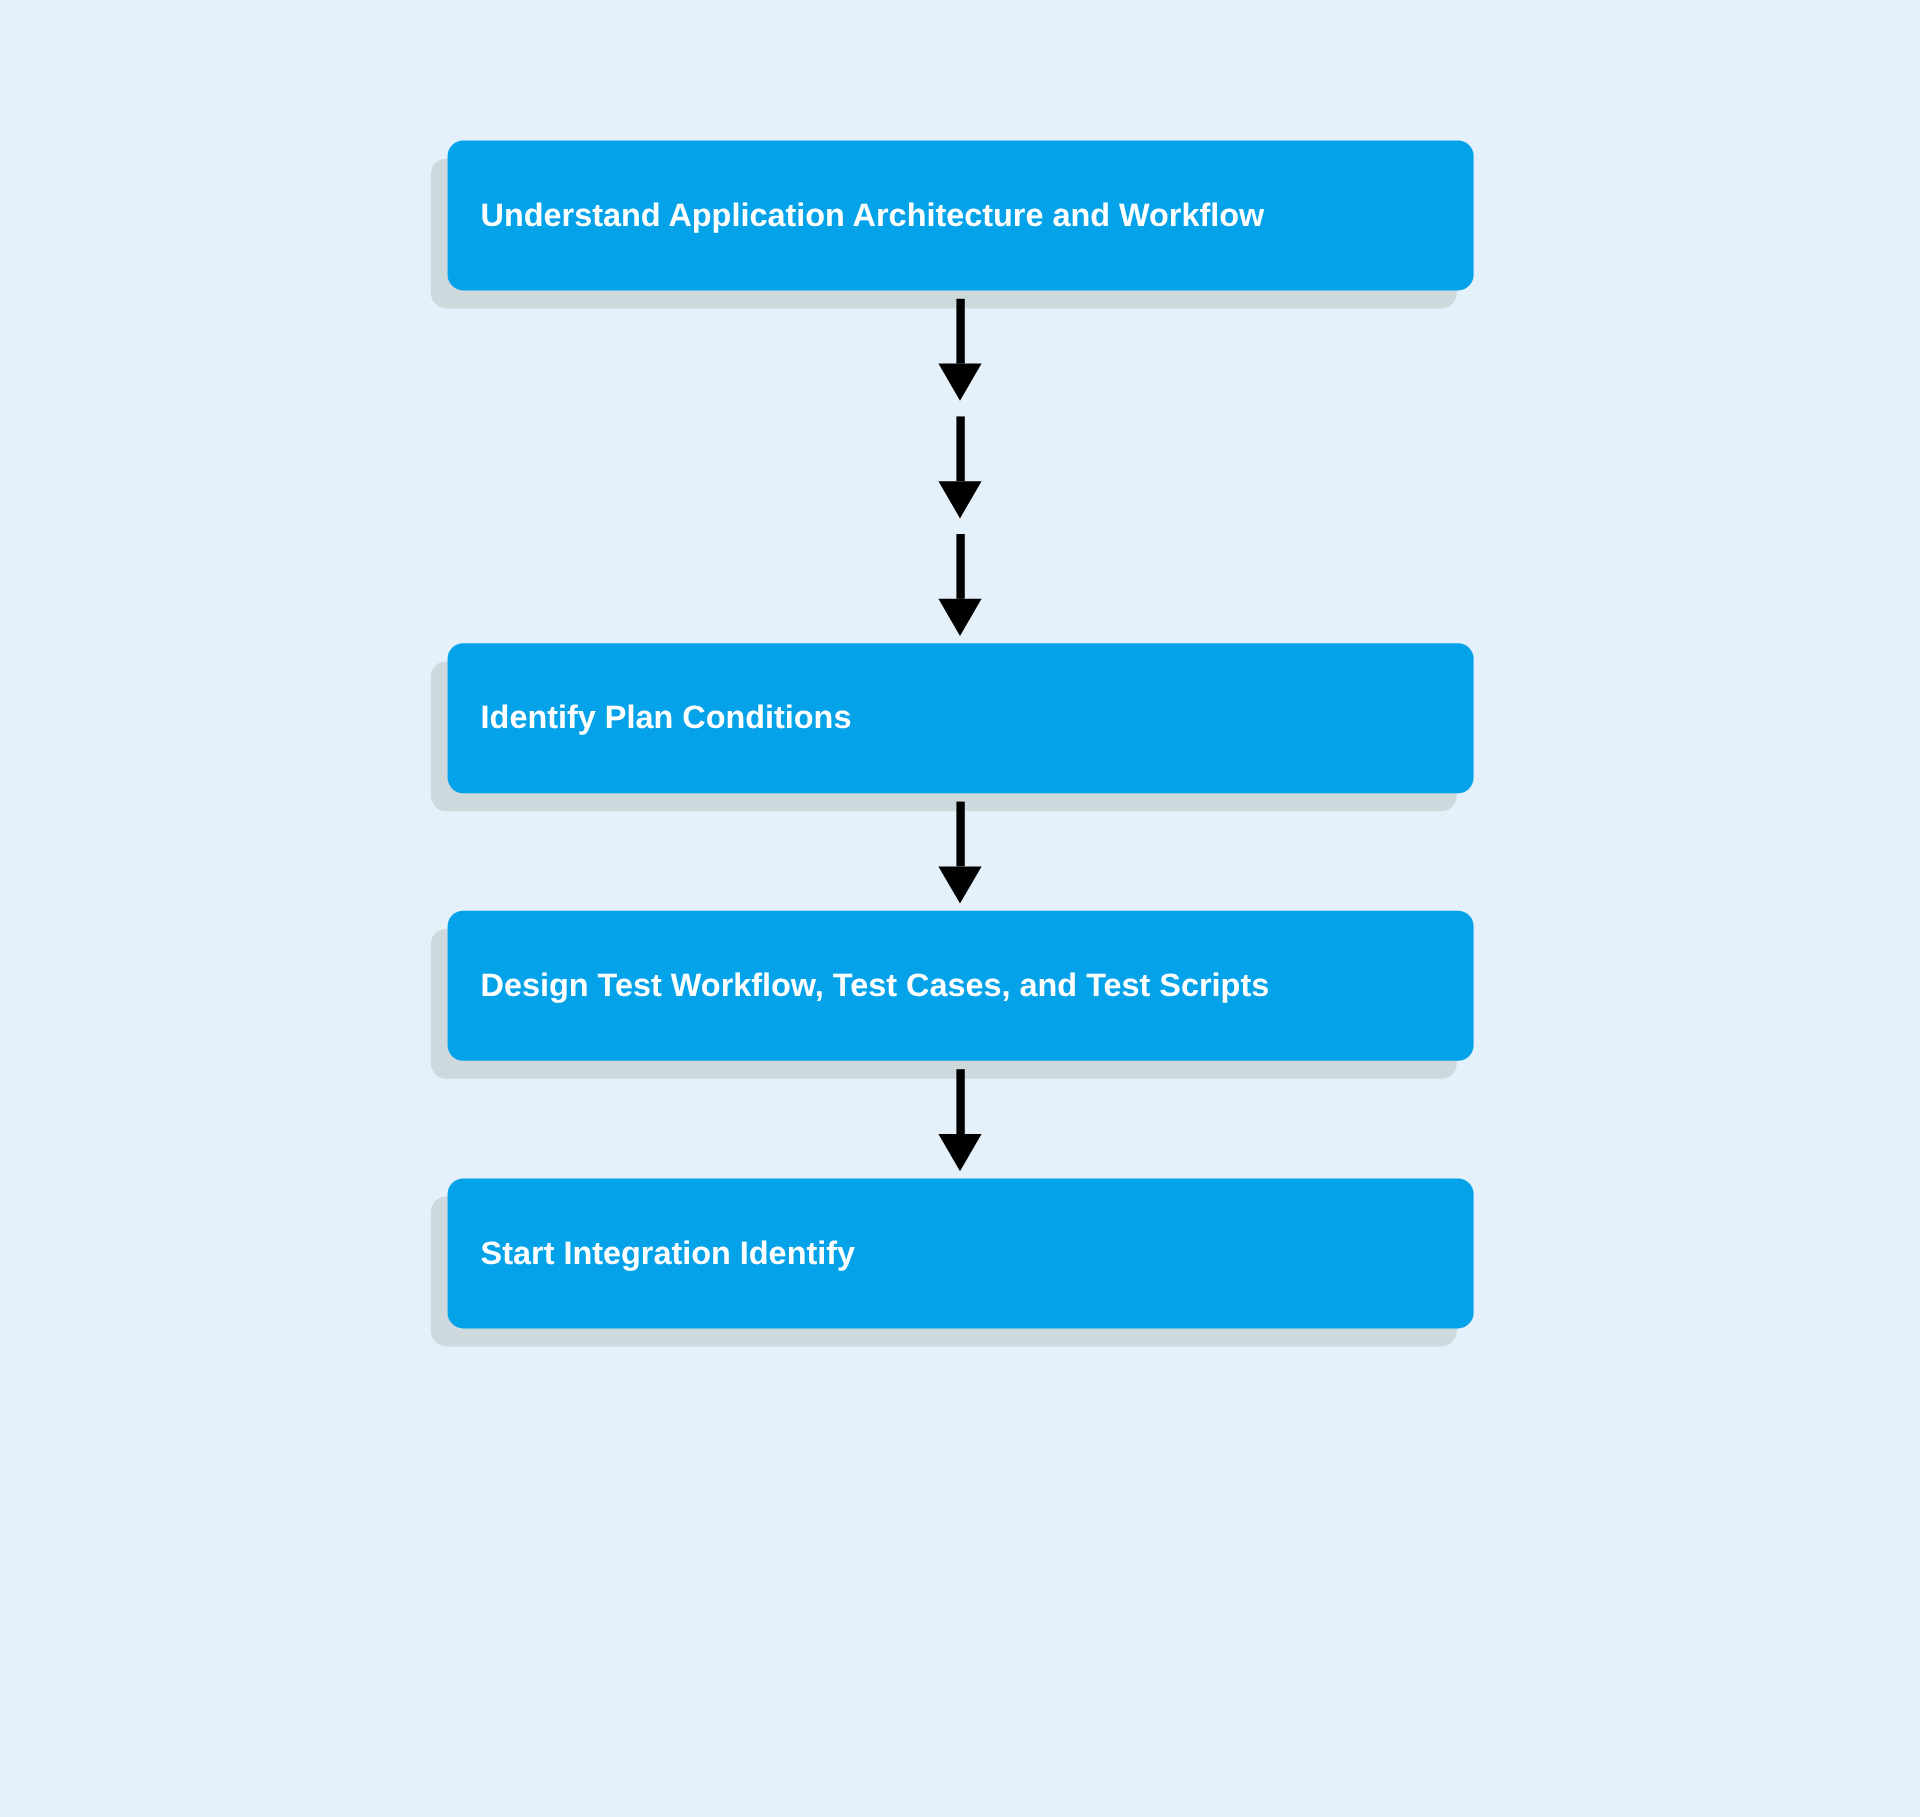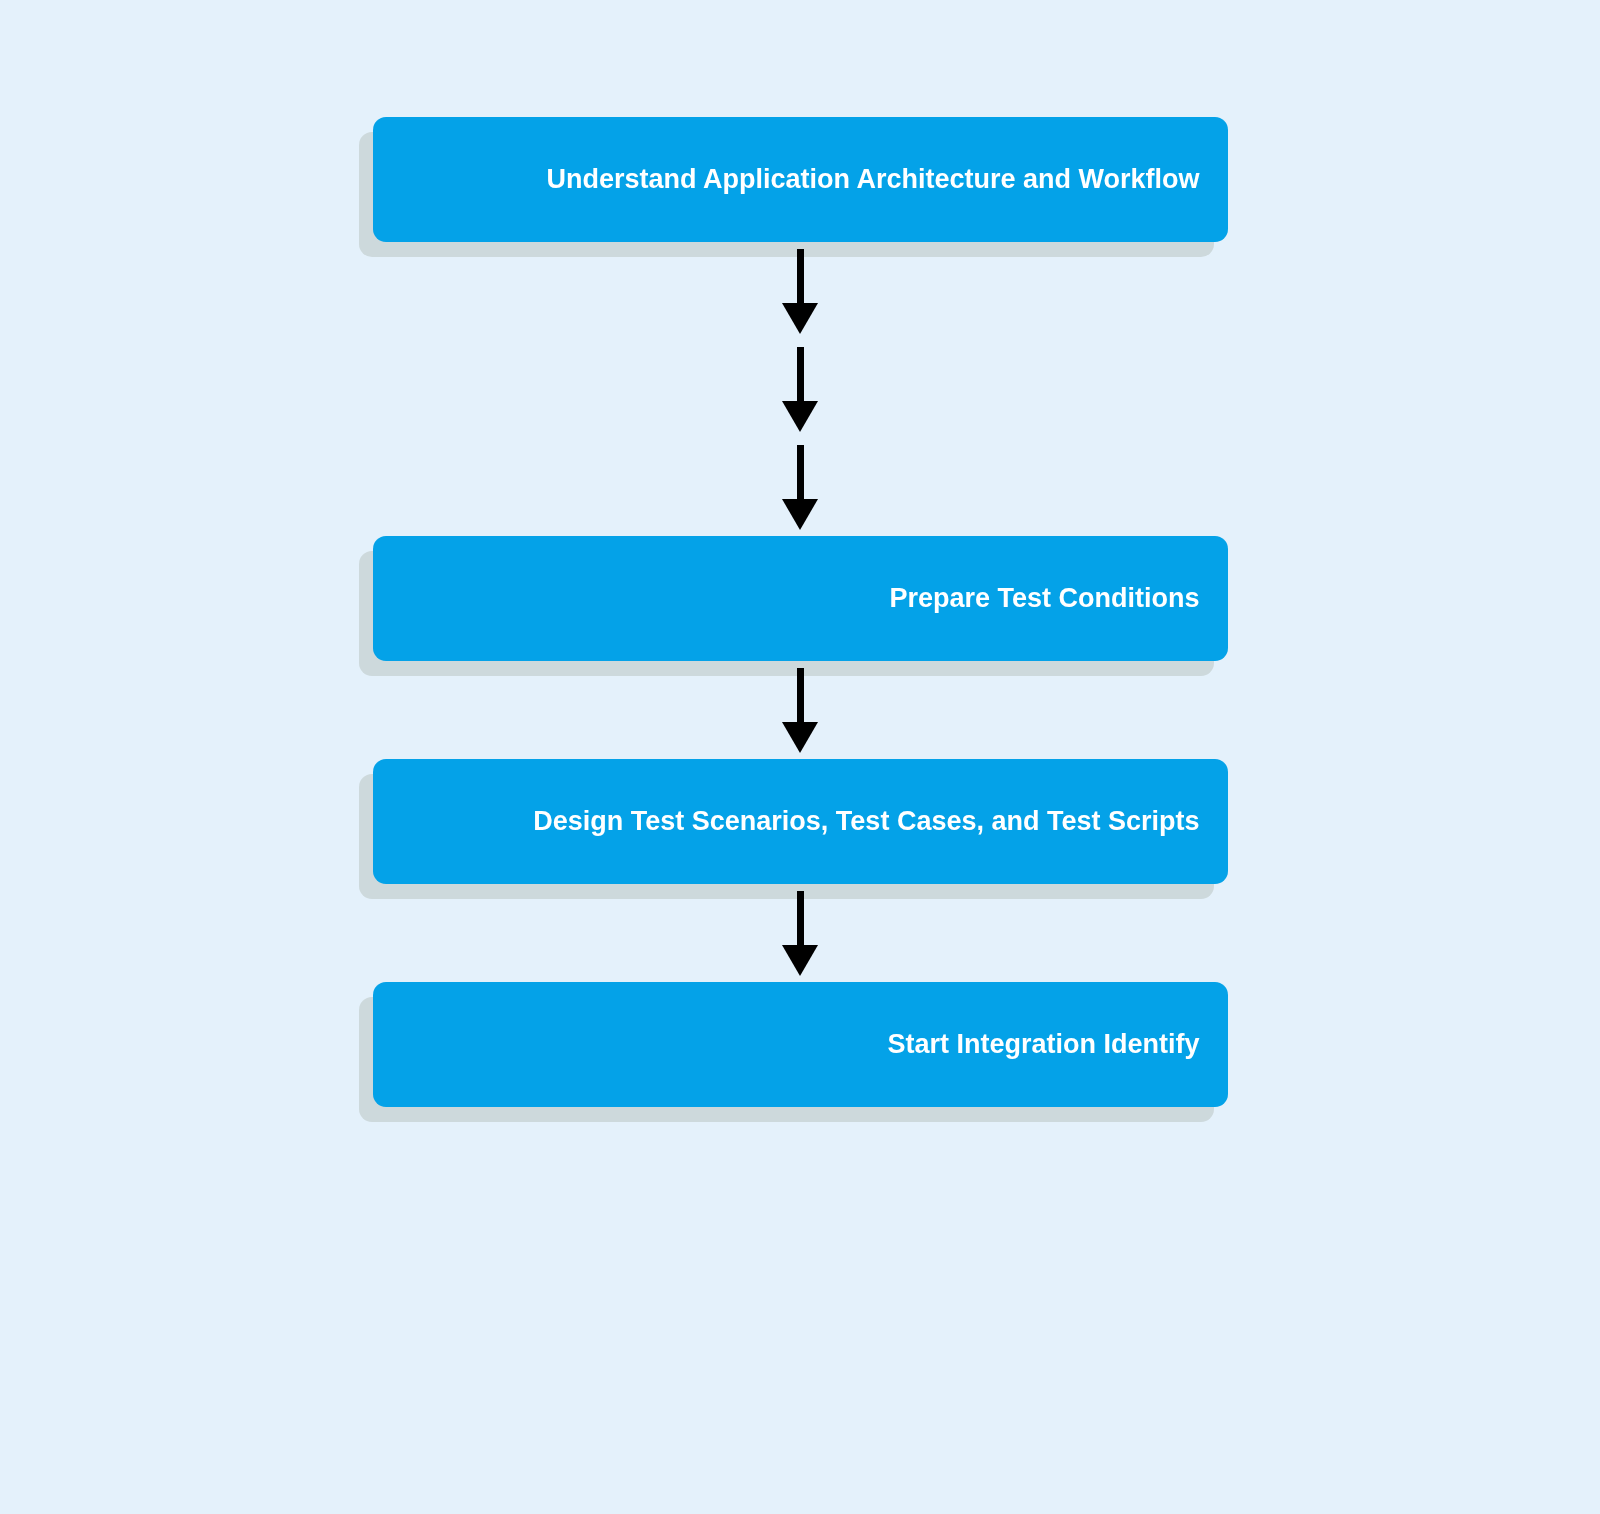--- a/index.html
+++ b/index.html
@@ -24,21 +24,21 @@
     align-items: center;
   }
   .node {
     width: 855px;
     height: 125px;
     background: var(--box);
     border-radius: 13px;
     box-shadow: -14px 15px 0 var(--shadow);
     display: flex;
     align-items: center;
-    justify-content: flex-end;
+    justify-content: flex-start;
     text-align: center;
     padding: 0 28px;
   }
   .node .label {
     color: var(--text);
     font-size: 27px;
     font-weight: 700;
     line-height: 1.2;
   }
   .arrow {
@@ -81,30 +81,30 @@
     <div class="head"></div>
   </div>
 
 
   <div class="arrow">
     <div class="shaft"></div>
     <div class="head"></div>
   </div>
 
   <div class="node">
-    <span class="label">Prepare Test Conditions</span>
+    <span class="label">Identify Plan Conditions</span>
   </div>
 
   <div class="arrow">
     <div class="shaft"></div>
     <div class="head"></div>
   </div>
 
   <div class="node">
-    <span class="label">Design Test Scenarios, Test Cases, and Test Scripts</span>
+    <span class="label">Design Test Workflow, Test Cases, and Test Scripts</span>
   </div>
 
   <div class="arrow">
     <div class="shaft"></div>
     <div class="head"></div>
   </div>
 
   <div class="node">
     <span class="label">Start Integration Identify</span>
   </div>

